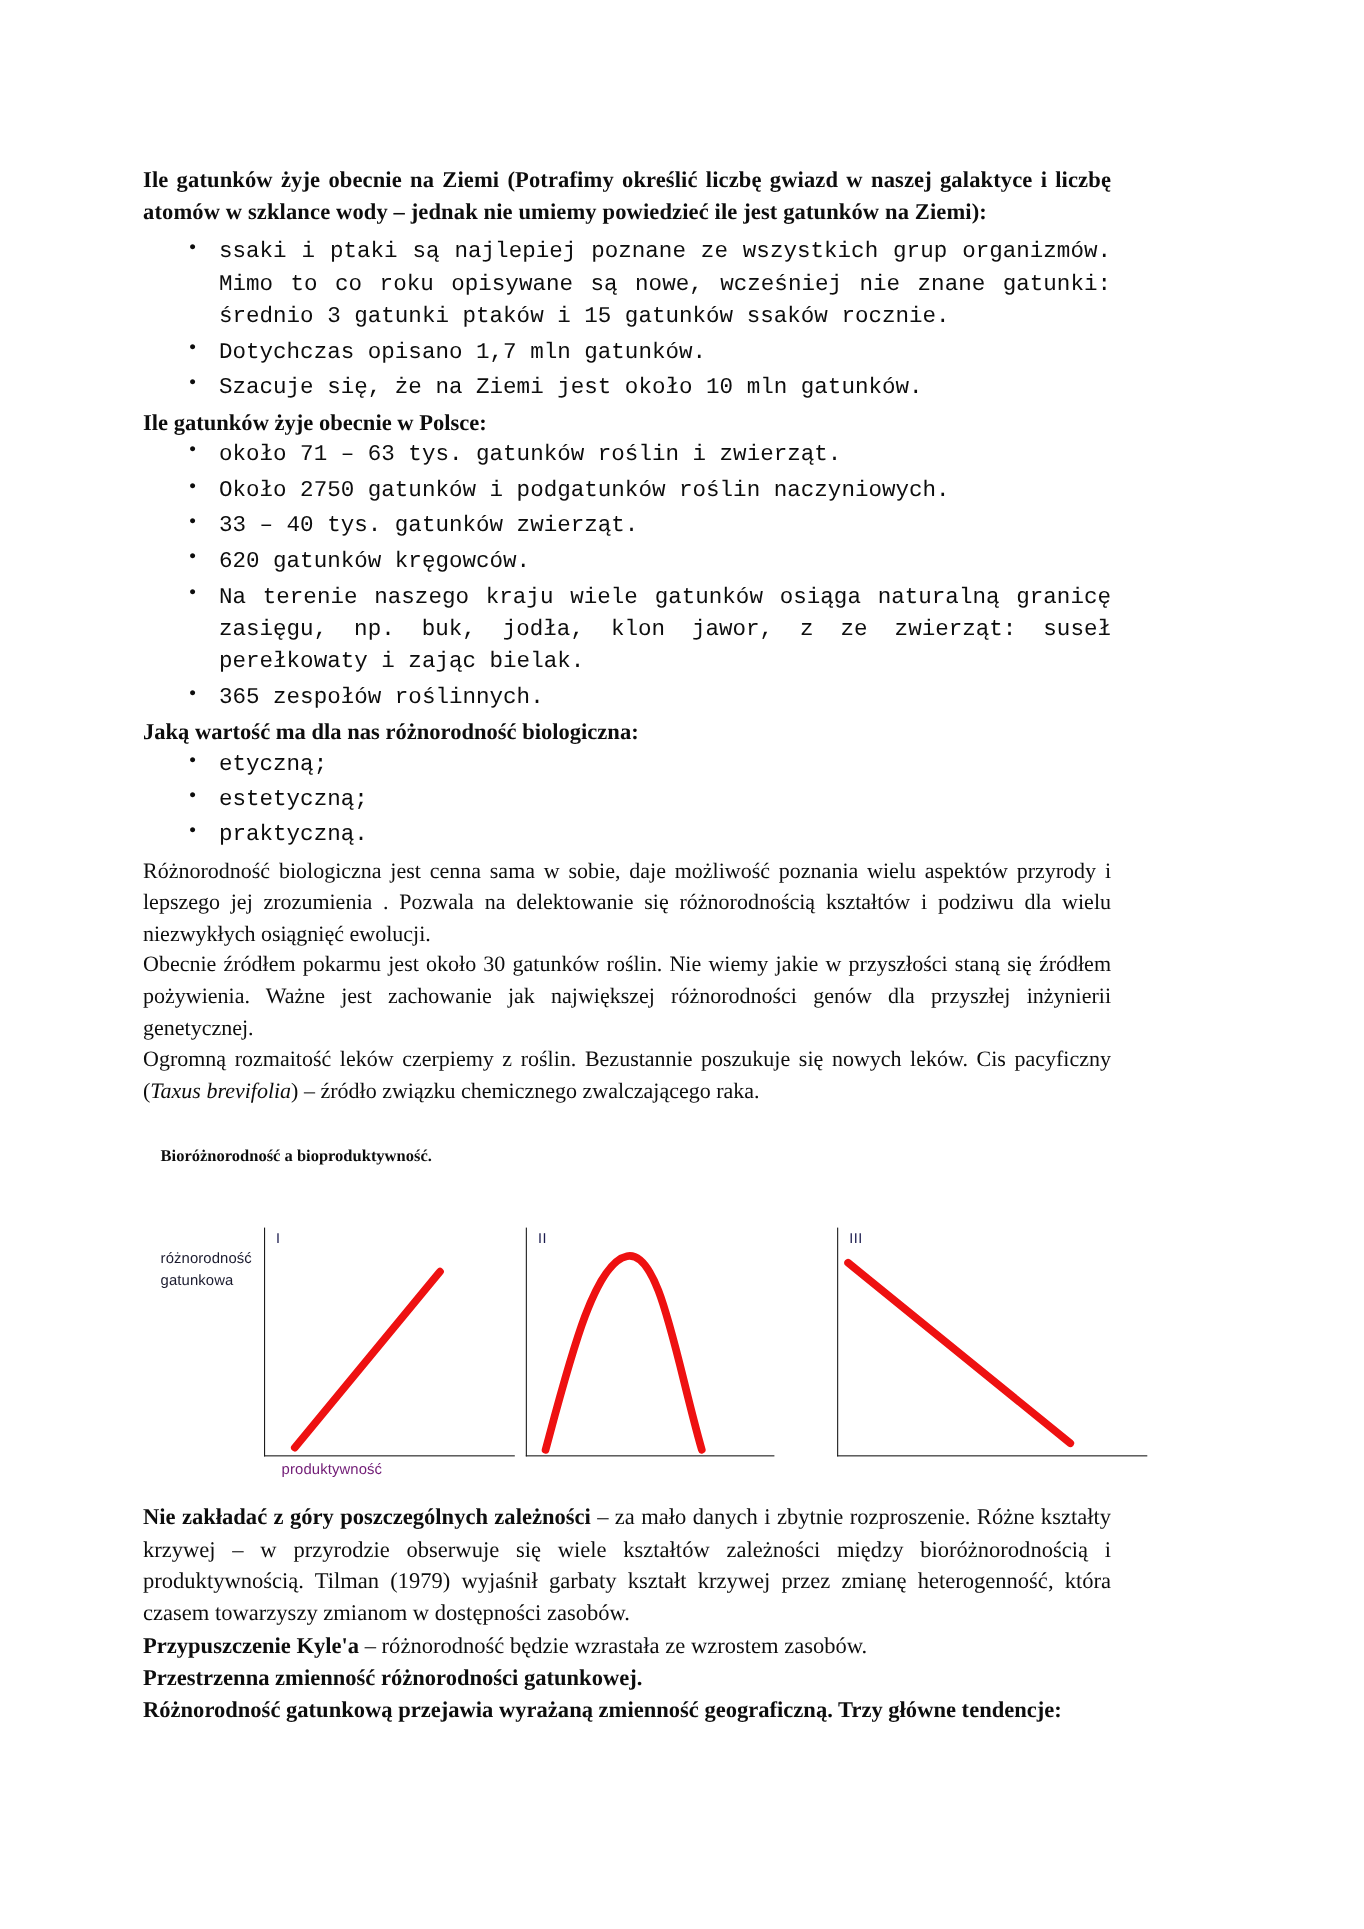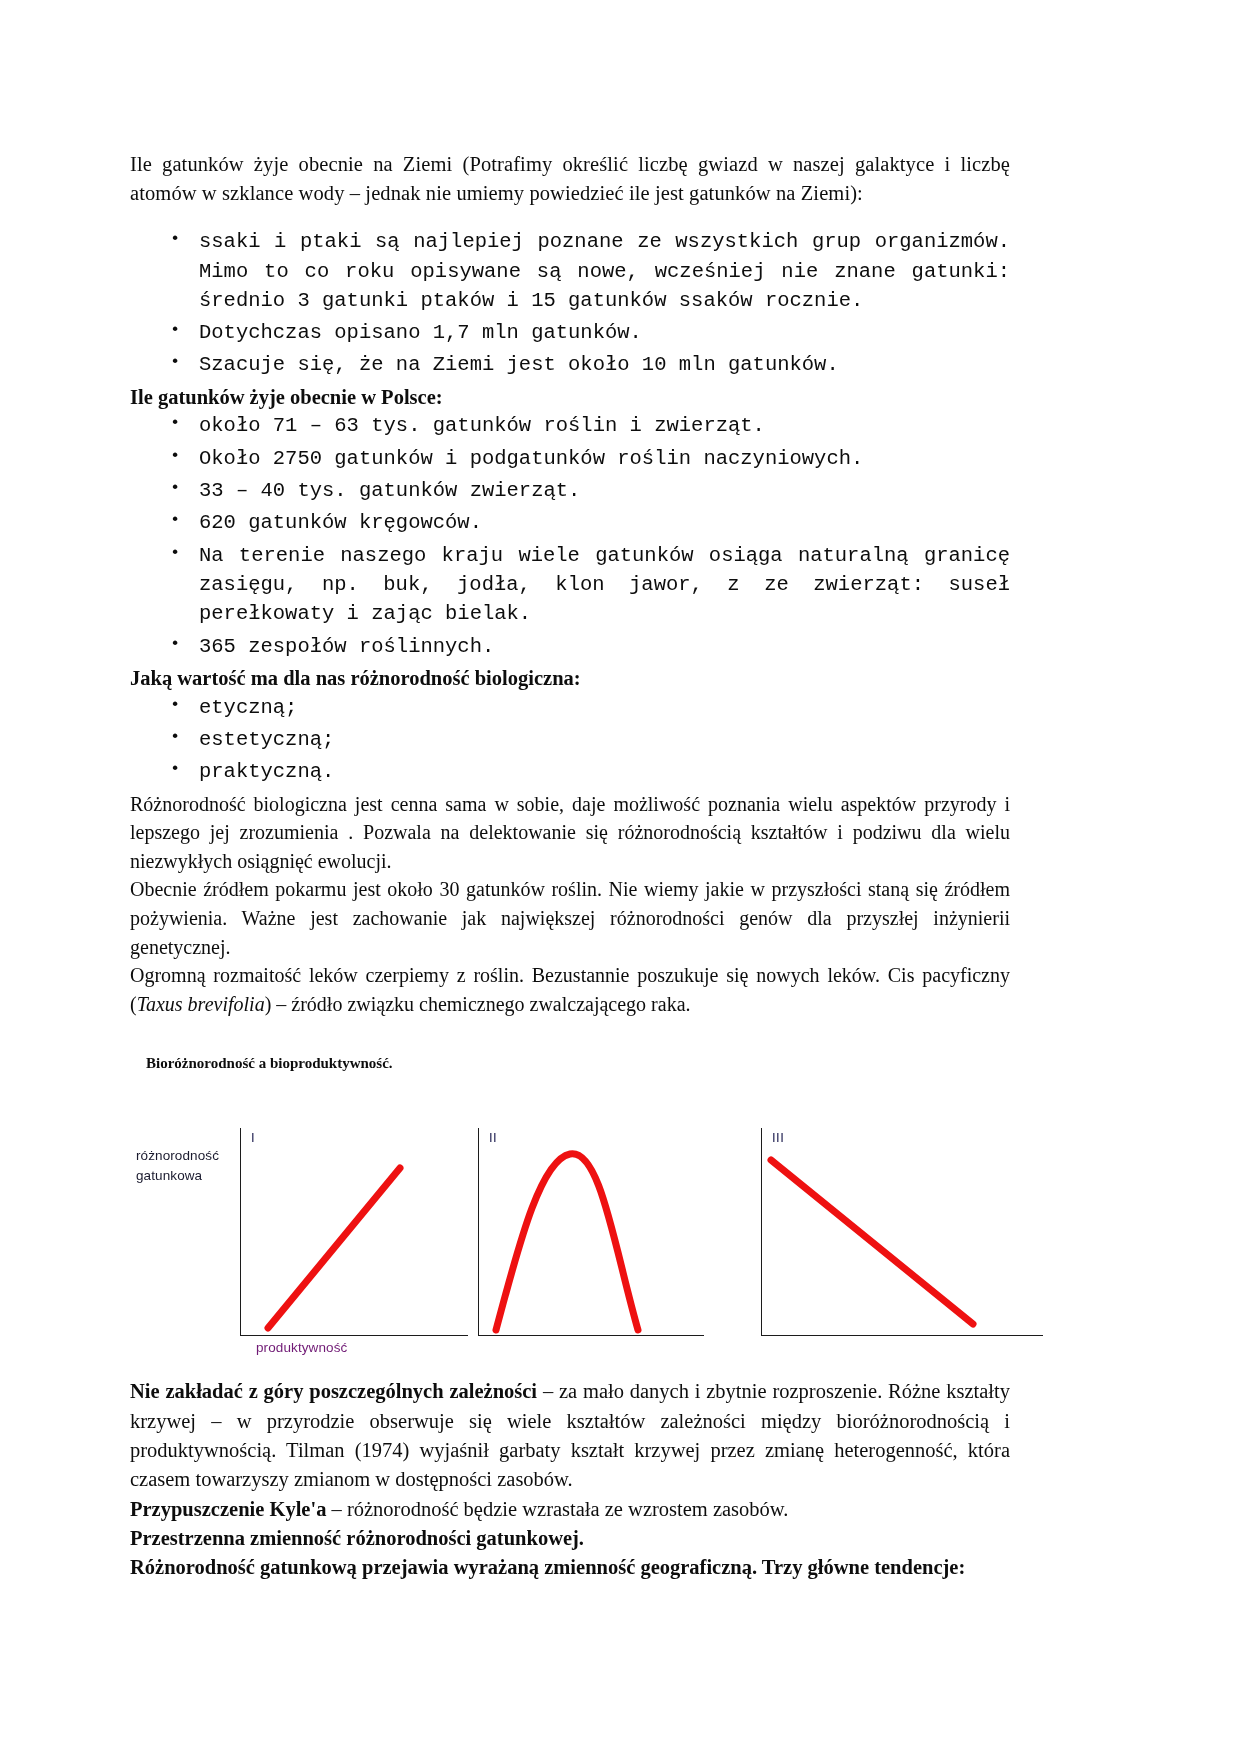--- a/index.html
+++ b/index.html
@@ -15,25 +15,25 @@
     position: relative;
     overflow: hidden;
   }
   .page {
     position: absolute;
     left: 130px;
     top: 150px;
     width: 880px;
   }
   .hdr {
-    font-weight: normal;
+    font-weight: bold;
     font-size: 20.5px;
     line-height: 1.42;
     text-align: justify;
-    margin: 0 0 19px 0;
+    margin: 0 0 7px 0;
     letter-spacing: 0.1px;
   }
   .hdr-tight {
     font-weight: bold;
     font-size: 20.5px;
     line-height: 1.40;
     margin: 0;
   }
   ul.bl {
     list-style: none;
@@ -75,21 +75,21 @@
 
   
   .figure {
     position: relative;
     width: 880px;
     height: 252px;
     margin: 0;
   }
   .axis-ylabel {
     position: absolute;
-    left: 6px;
+    left: 16px;
     top: 28px;
     width: 110px;
     font-family: "Liberation Sans", "DejaVu Sans", sans-serif;
     font-size: 13.5px;
     line-height: 1.42;
     color: #1a1a2e;
     letter-spacing: 0.1px;
   }
   .axis-xlabel {
     position: absolute;
@@ -215,18 +215,18 @@
       <div class="haxis"></div>
       <div class="roman">III</div>
       <svg width="282" height="208" viewBox="0 0 282 208">
         <polyline points="10,32 212,196" fill="none" stroke="#ee1111" stroke-width="7" stroke-linecap="round"></polyline>
       </svg>
     </div>
   </div>
 
   <div class="spacer-sm"></div>
 
-  <p class="tail"><span class="b">Nie zakładać z góry poszczególnych zależności</span><span> – za mało danych i zbytnie rozproszenie. Różne kształty krzywej – w przyrodzie obserwuje się wiele kształtów zależności między bioróżnorodnością i produktywnością. Tilman (1974) wyjaśnił garbaty kształt krzywej przez zmianę heterogenność, która czasem towarzyszy zmianom w dostępności zasobów.</span></p>
+  <p class="tail"><span class="b">Nie zakładać z góry poszczególnych zależności</span><span> – za mało danych i zbytnie rozproszenie. Różne kształty krzywej – w przyrodzie obserwuje się wiele kształtów zależności między bioróżnorodnością i produktywnością. Tilman (1979) wyjaśnił garbaty kształt krzywej przez zmianę heterogenność, która czasem towarzyszy zmianom w dostępności zasobów.</span></p>
   <p class="tail"><span class="b">Przypuszczenie Kyle'a</span><span> – różnorodność będzie wzrastała ze wzrostem zasobów.</span></p>
   <p class="tail"><span class="b">Przestrzenna zmienność różnorodności gatunkowej.</span></p>
   <p class="tail"><span class="b">Różnorodność gatunkową przejawia wyrażaną zmienność geograficzną. Trzy główne tendencje:</span></p>
 
 </div>
 
 </body></html>

